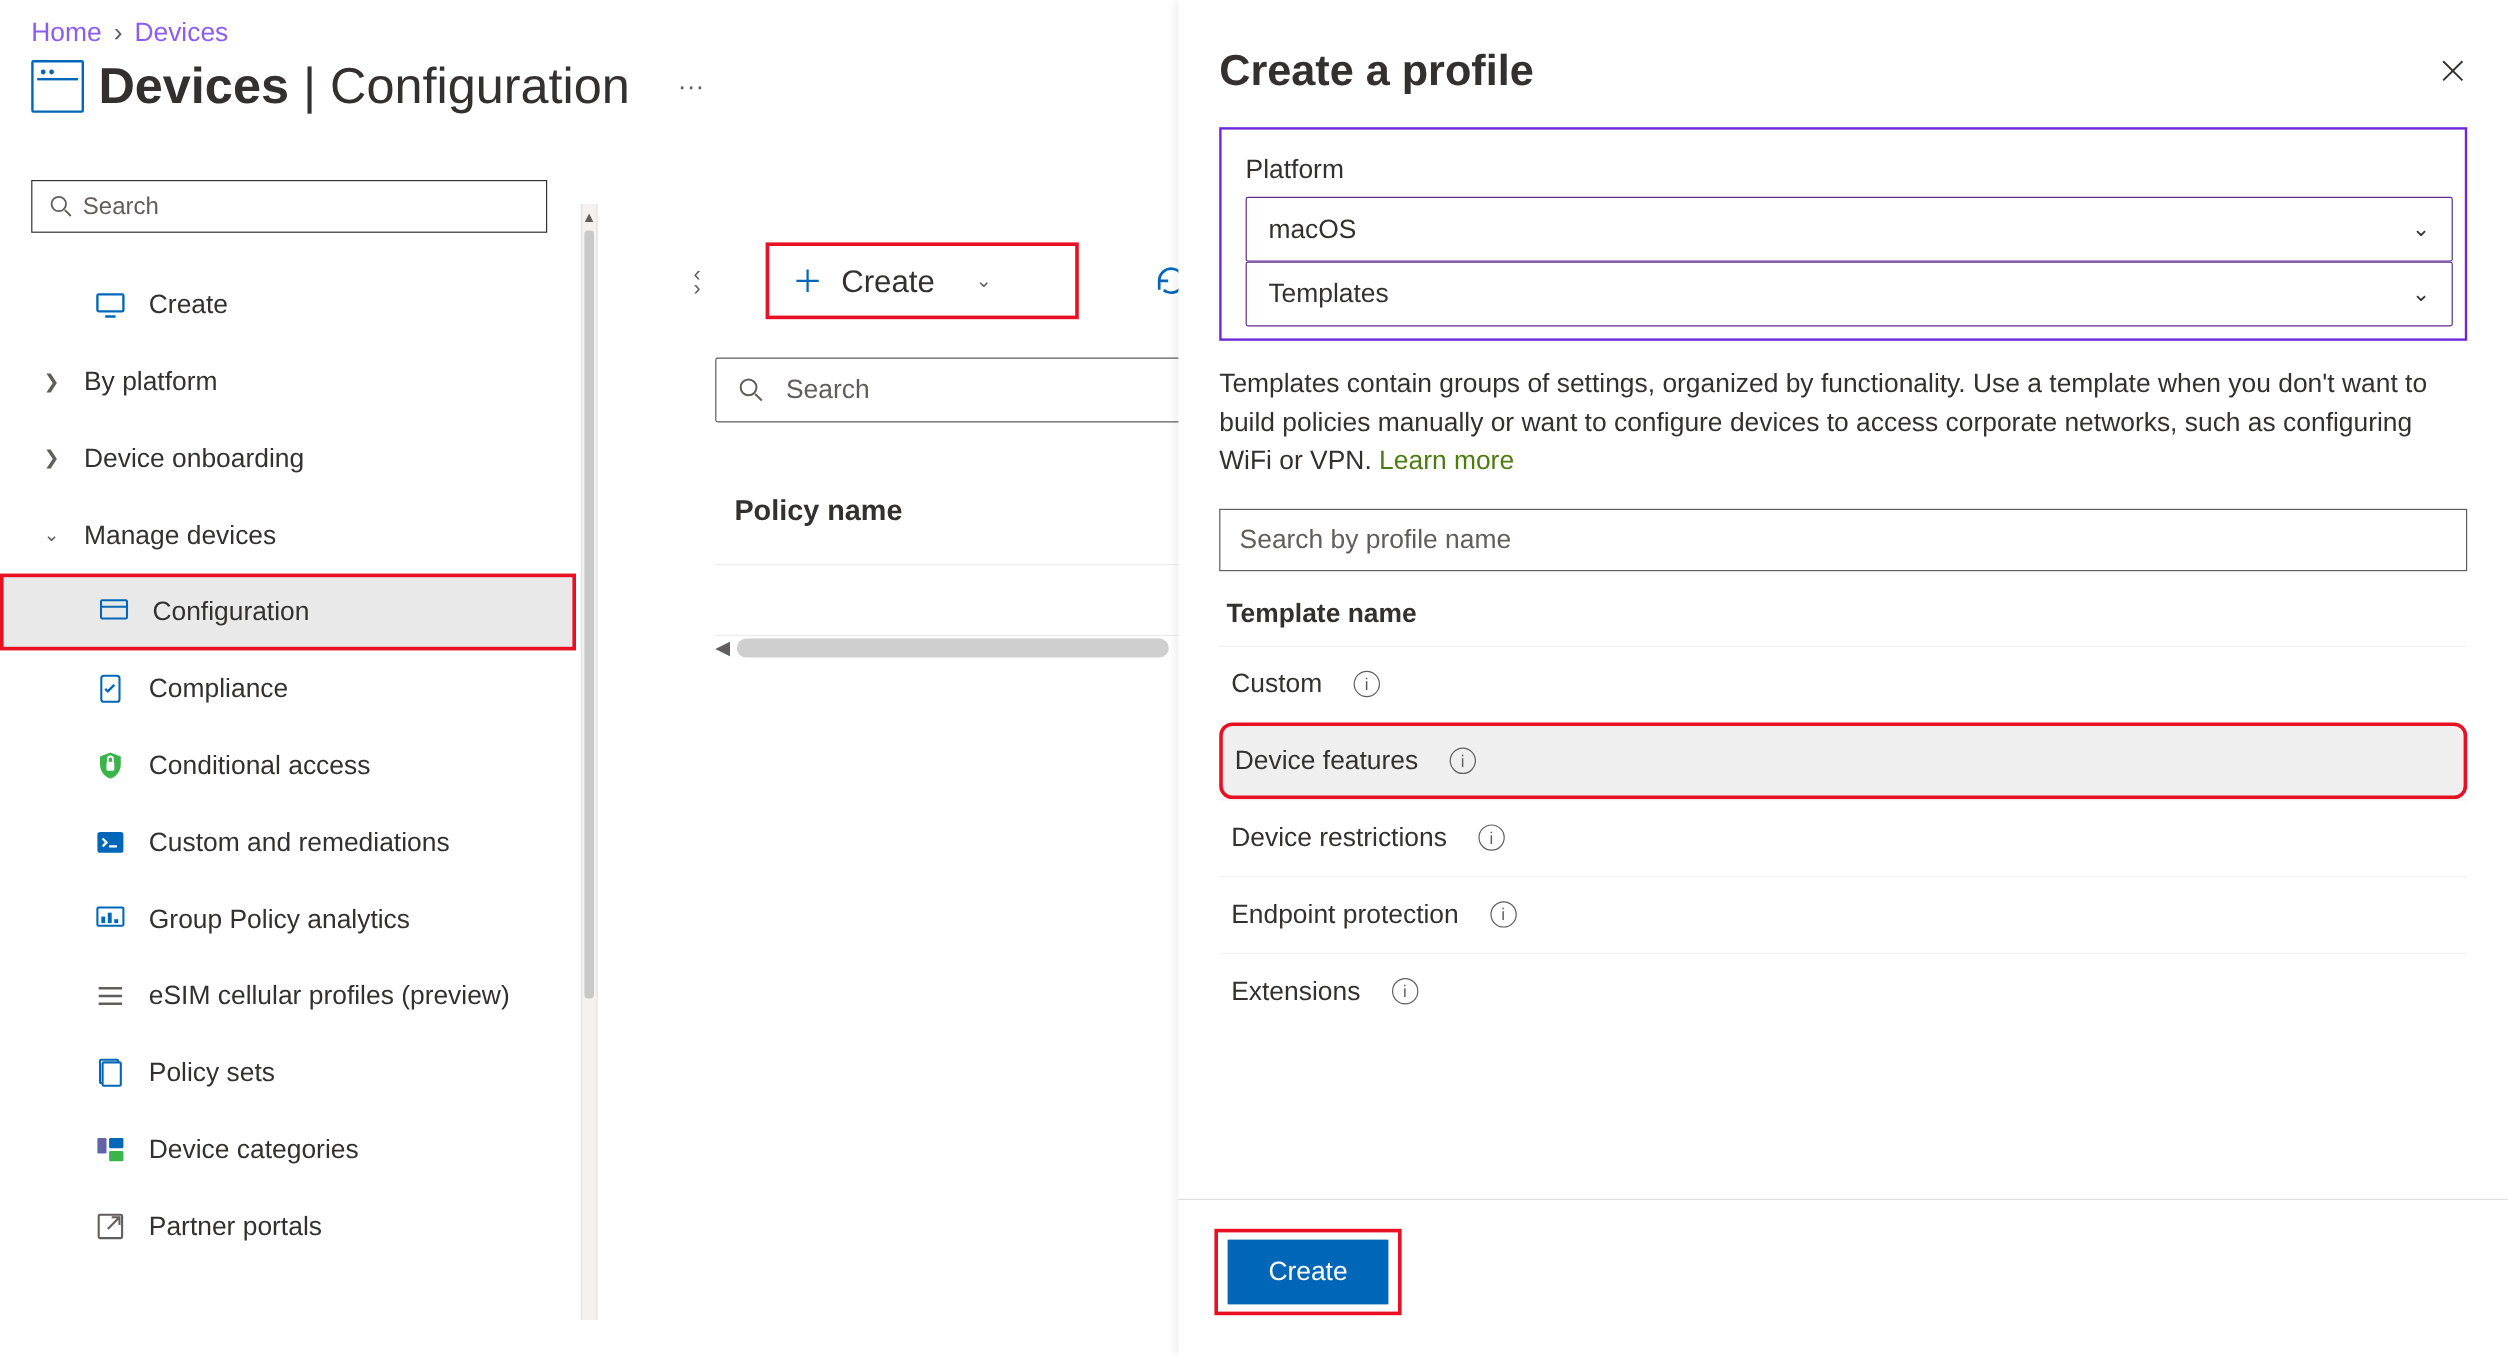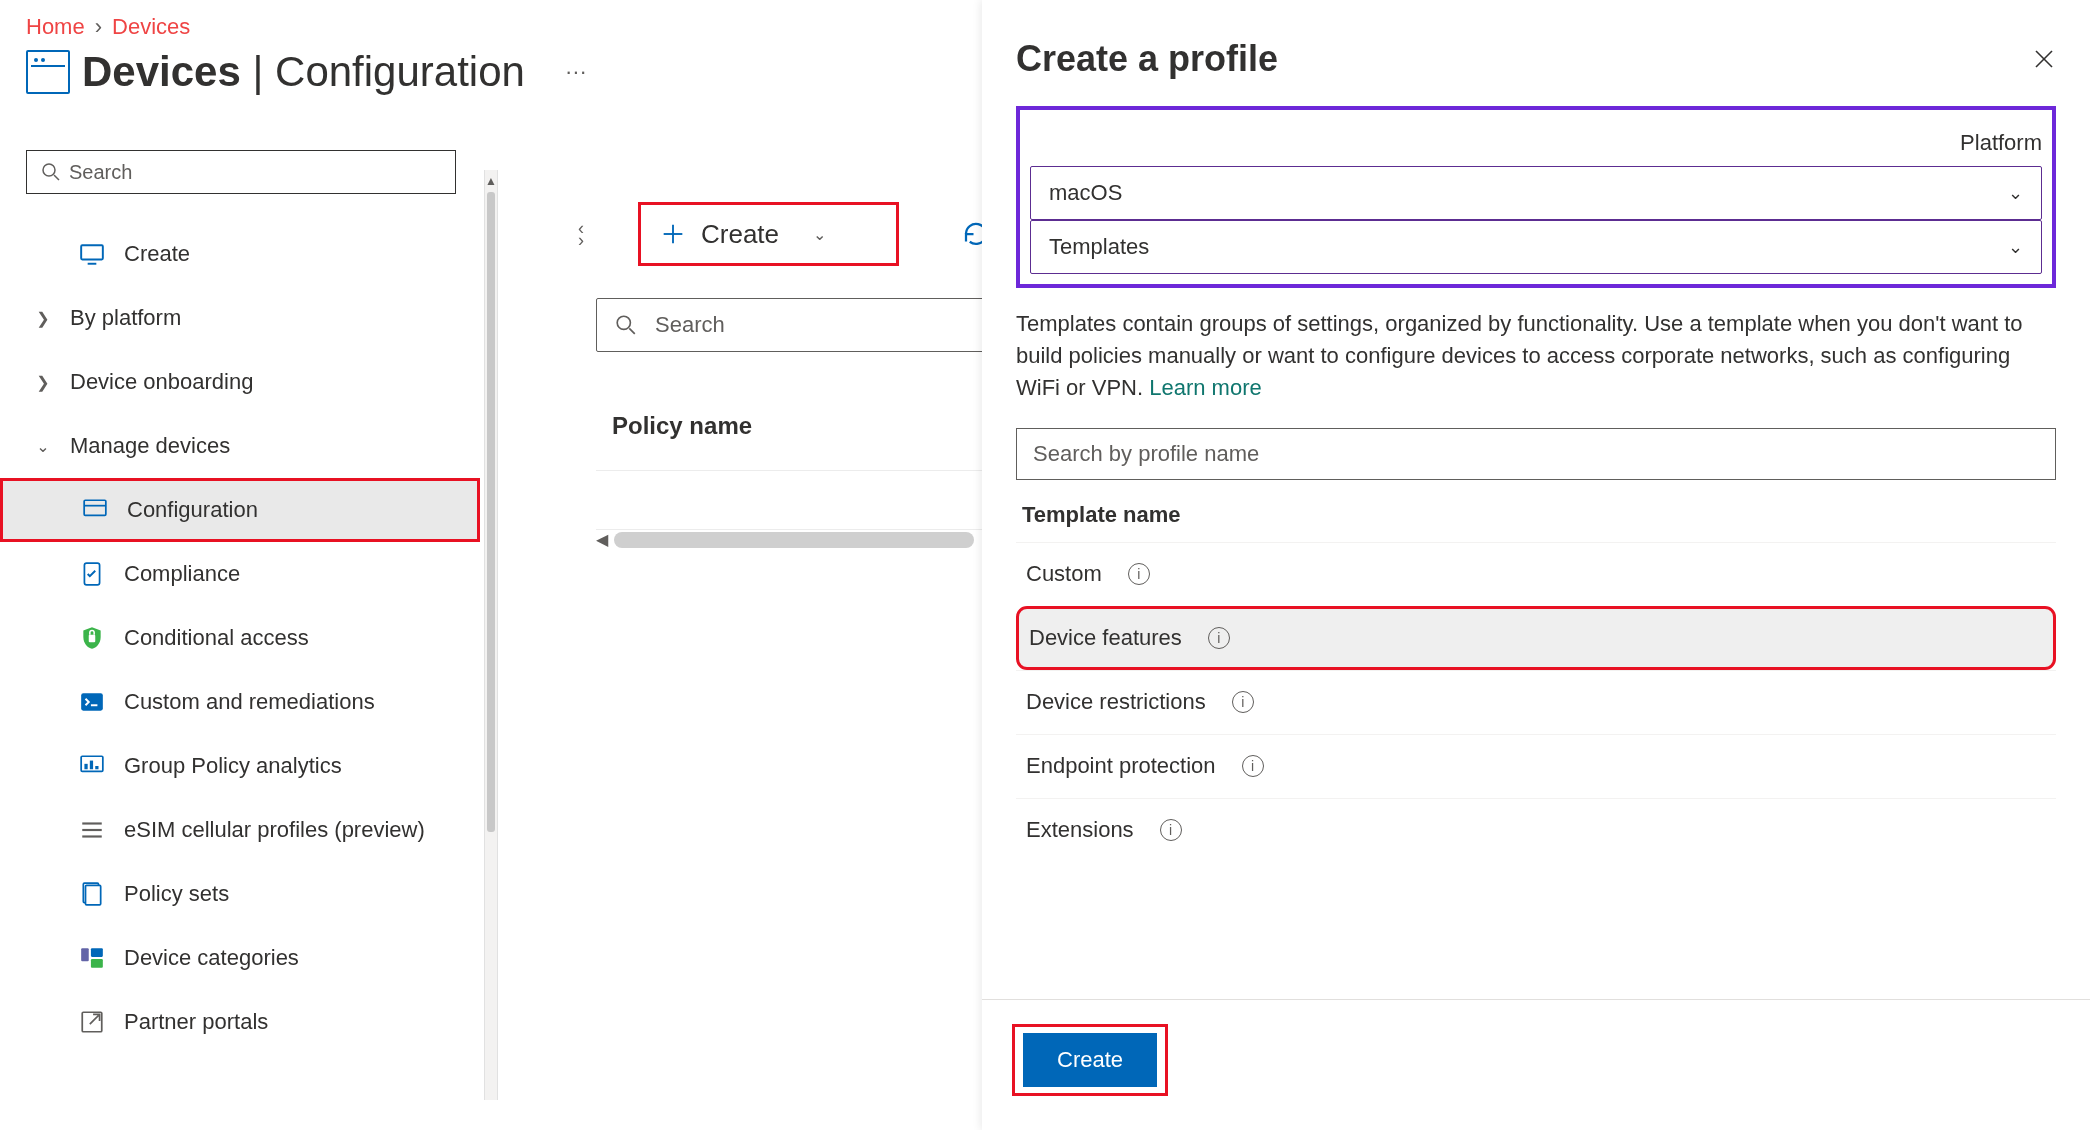--- a/index.html
+++ b/index.html
@@ -1,17 +1,17 @@
 <!DOCTYPE html>
 <html><head>
 <meta charset="utf-8">
 <style>
   * { box-sizing: border-box; }
   html, body { margin: 0; padding: 0; font-family: "Segoe UI", Arial, sans-serif; color: #323130; }
-  a { text-decoration: none; color: #ef4444; }
+  a { text-decoration: none; color: #8b5cf6; }
   .root { width: 2090px; height: 1130px; position: relative; overflow: hidden; }
 
   
   .breadcrumb { display: flex; align-items: center; gap: 10px; padding: 14px 0 8px 26px; font-size: 22px; }
   .breadcrumb-sep { color: #605e5c; }
 
   
   .page-title { display: flex; align-items: center; gap: 12px; padding: 0 0 0 26px; }
   .page-title .box-icon { width: 44px; height: 44px; border: 2px solid #0067b8; border-radius: 2px; display: flex; flex-direction: column; justify-content: center; padding: 3px; }
   .page-title .box-icon .top { height: 12px; border-bottom: 2px solid #0067b8; display: flex; align-items: center; gap: 3px; padding-left: 3px; }
@@ -52,23 +52,23 @@
   .hscroll .arrow-left { color: #605e5c; }
   .hscroll .track { flex: 1; height: 16px; background: #cfcfcf; border-radius: 8px; max-width: 360px; }
 
   
   .flyout { position: absolute; right: 0; top: 0; width: 1108px; height: 1130px; background: #fff; box-shadow: -2px 0 8px rgba(0,0,0,.08); display: flex; flex-direction: column; }
   .flyout-head { display: flex; align-items: center; justify-content: space-between; padding: 38px 34px 20px 34px; }
   .flyout-head h2 { font-size: 36px; font-weight: 600; margin: 0; }
   .flyout-body { padding: 0 34px; flex: 1; overflow: hidden; }
   .fld-label { font-size: 22px; font-weight: 400; margin: 14px 0 10px 0; }
   .combo { display: flex; align-items: center; justify-content: space-between; height: 54px; border: 1px solid #5c2d91; border-radius: 2px; padding: 0 18px; font-size: 22px; }
-  .group-red { border: 4px solid #6d28d9; padding: 6px 10px 10px 10px; margin-top: 6px; text-align: right; }
+  .group-red { border: 2px solid #6d28d9; padding: 6px 10px 10px 20px; margin-top: 6px; }
   .desc { font-size: 22px; line-height: 1.45; margin: 20px 0 24px 0; max-width: 1060px; }
-  .desc a { color: #0f766e; }
+  .desc a { color: #4d7c0f; }
   .tmpl-search { display: flex; align-items: center; border: 1px solid #605e5c; height: 52px; padding: 0 16px; color: #605e5c; font-size: 22px; }
   .tmpl-header { font-size: 22px; font-weight: 600; margin: 22px 0 14px 6px; }
   .tmpl-row { display: flex; align-items: center; height: 64px; padding: 0 10px; font-size: 22px; gap: 26px; border-top: 1px solid #f3f2f1; }
   .tmpl-row.highlight { background: #efefef; }
   .tmpl-row.red { border: 3px solid #e81123; border-radius: 11px; }
   .info-ico { width: 22px; height: 22px; border: 1.5px solid #605e5c; border-radius: 50%; display: flex; align-items: center; justify-content: center; font-size: 14px; color: #605e5c; }
 
   .flyout-footer { border-top: 1px solid #e1dfdd; padding: 24px 30px 34px 30px; }
   .create-red-wrap { display: inline-block; border: 3px solid #e81123; padding: 6px 8px; }
   .primary-btn { background: #0067b8; color: #fff; border: none; font-size: 22px; padding: 14px 34px; cursor: pointer; }

